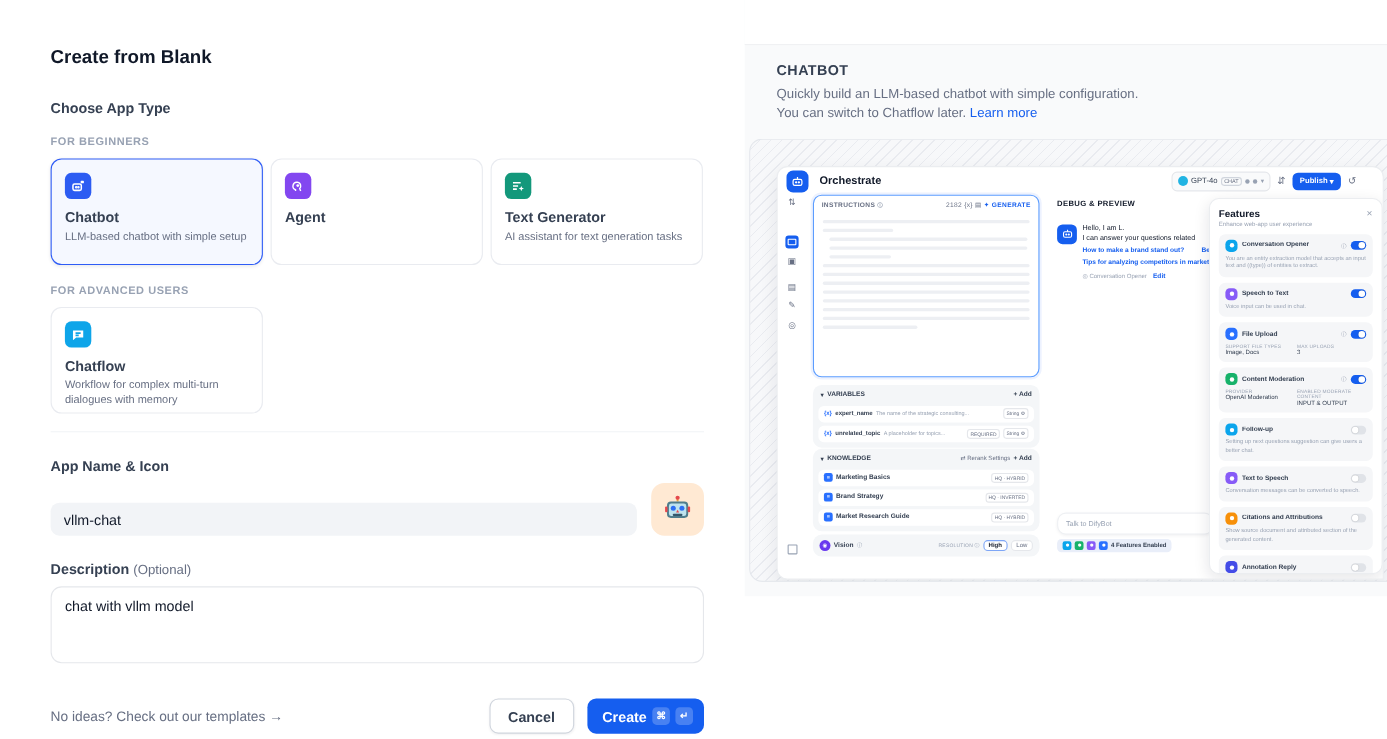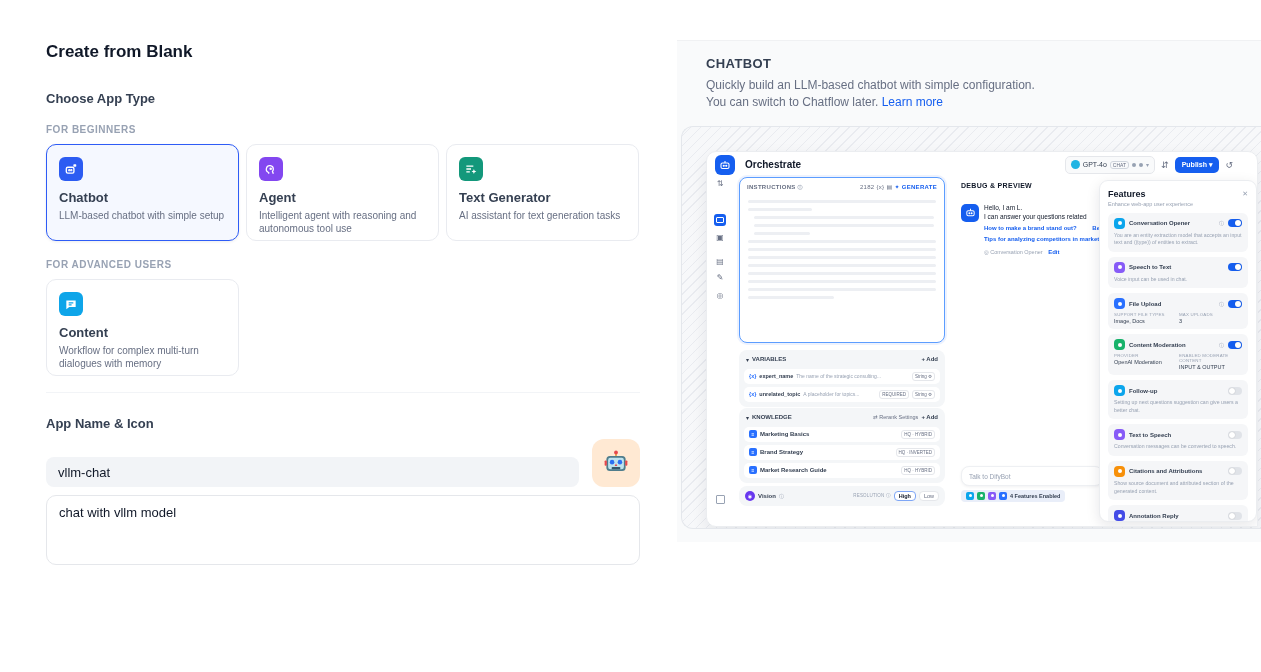--- a/index.html
+++ b/index.html
@@ -166,21 +166,20 @@
         <div class="card-desc">LLM-based chatbot with simple setup</div>
       </div>
       <div class="card">
         <div class="card-icon" style="background: rgb(131, 71, 240);">
           <svg width="14" height="14" viewBox="0 0 24 24" fill="none" stroke="#fff" stroke-width="2.2">
               <path d="M8 20v-2a6 6 0 1 1 8-5.6c0 1.6-.6 2.6-1.5 3.6L16 20"></path>
               <circle cx="11.5" cy="11.5" r="2.2" fill="#fff" stroke="none"></circle>
             </svg>
         </div>
         <div class="card-title">Agent</div>
-        <div class="card-desc">Intelligent agent with reasoning and autonomous tool use</div>
       </div>
       <div class="card">
         <div class="card-icon" style="background: rgb(19, 152, 123);">
           <svg width="14" height="14" viewBox="0 0 24 24" fill="none" stroke="#fff" stroke-width="2.4">
               <path d="M4 7h12M4 12h8M4 17h6"></path>
               <path d="M17 12l1.2 3 3 1.2-3 1.2-1.2 3-1.2-3-3-1.2 3-1.2z" fill="#fff" stroke="none"></path>
             </svg>
         </div>
         <div class="card-title">Text Generator</div>
         <div class="card-desc">AI assistant for text generation tasks</div>
@@ -189,21 +188,21 @@
 
     <div class="group-label">FOR ADVANCED USERS</div>
     <div class="cards">
       <div class="card">
         <div class="card-icon" style="background: rgb(14, 165, 233);">
           <svg width="14" height="14" viewBox="0 0 24 24" fill="none" stroke="#fff" stroke-width="2.4">
               <path d="M4 6h16v11H9l-5 4z" fill="#fff" stroke="none"></path>
               <path d="M8 10h8M8 13.5h5" stroke="#0ea5e9"></path>
             </svg>
         </div>
-        <div class="card-title">Content</div>
+        <div class="card-title">Chatflow</div>
         <div class="card-desc">Workflow for complex multi-turn dialogues with memory</div>
       </div>
     </div>
 
     <hr class="divider">
 
     <label class="field-label">App Name &amp; Icon</label>
     <div class="name-row">
       <input class="name-input" type="text" value="vllm-chat" style="">
       <button class="icon-picker" style="background: rgb(255, 233, 211);">
@@ -215,22 +214,40 @@
           <rect x="3" y="13" width="2.5" height="6" rx="1" fill="#e5484d"></rect>
           <rect x="26.5" y="13" width="2.5" height="6" rx="1" fill="#e5484d"></rect>
           <circle cx="11.5" cy="15" r="2.6" fill="#2d6ff2"></circle>
           <circle cx="20.5" cy="15" r="2.6" fill="#2d6ff2"></circle>
           <path d="M16 16.5l-1.6 2.8h3.2z" fill="#e5484d"></path>
           <rect x="11" y="20.5" width="10" height="2.5" rx="1" fill="#35576b"></rect>
         </svg>
       </button>
     </div>
 
+    <label class="field-label">
+      <span>Description</span>
+      <span class="optional">(Optional)</span>
+    </label>
     <textarea class="desc-area" style="">chat with vllm model</textarea>
 
+    <div class="modal-footer">
+      <a class="templates-link">
+        <span>No ideas? Check out our templates</span>
+        <span>→</span>
+      </a>
+      <div class="footer-btns">
+        <button class="btn btn-cancel">Cancel</button>
+        <button class="btn btn-create">
+          <span>Create</span>
+          <span class="kbd">⌘</span>
+          <span class="kbd">↵</span>
+        </button>
+      </div>
+    </div>
   </section>
 
   <section class="right-pane">
     <div class="right-topbar"></div>
     <div class="right-body">
       <div class="preview-heading">CHATBOT</div>
       <p class="preview-desc">
         <span>Quickly build an LLM-based chatbot with simple configuration. You can switch to Chatflow later.</span>
         <a class="learn-more">Learn more</a>
       </p>

